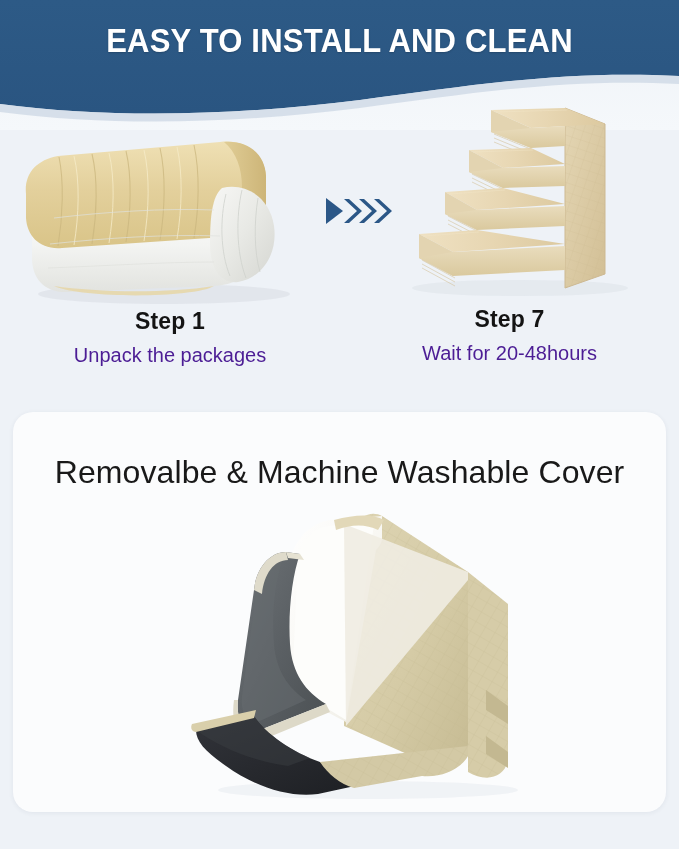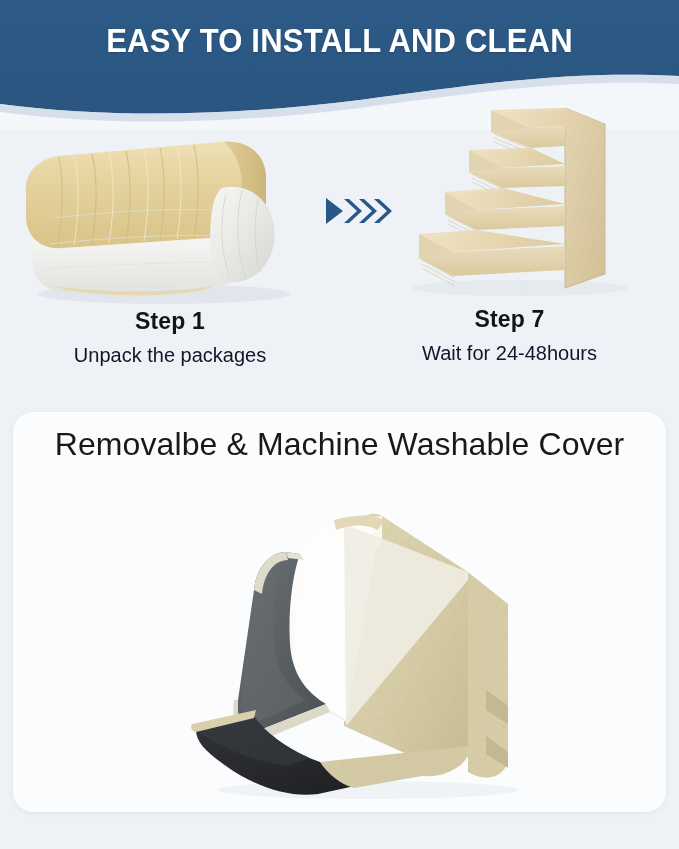--- a/index.html
+++ b/index.html
@@ -41,35 +41,35 @@
   
   .chevrons{position:absolute;left:322px;top:85px;width:70px;height:36px;}
 
   .step-caption{position:absolute;text-align:center;}
   .step-title{
     font-size:23px;font-weight:bold;color:#141414;
     font-family:"Liberation Sans Narrow","Liberation Sans",sans-serif;
     letter-spacing:.2px;
   }
   .step-sub{
-    font-size:20px;color:#0f172a;line-height:1.12;margin-top:9px;
+    font-size:20px;color:#4c1d95;line-height:1.12;margin-top:9px;
     font-family:"Liberation Sans Narrow","Liberation Sans",sans-serif;
   }
   .cap1{left:0;top:200px;width:340px;}
   .cap2{left:340px;top:198px;width:339px;}
 
   
   .panel{
     position:absolute;left:13px;top:412px;width:653px;height:400px;
     background:#fbfcfd;border-radius:20px;
     box-shadow:0 1px 5px rgba(40,60,90,.07);
     overflow:hidden;
   }
   .panel-title{
-    position:absolute;left:0;top:14px;width:653px;text-align:center;
+    position:absolute;left:0;top:42px;width:653px;text-align:center;
     font-size:32px;color:#191919;font-weight:normal;
     font-family:"Liberation Sans Narrow","Liberation Sans",sans-serif;
     letter-spacing:.1px;white-space:nowrap;
   }
 
   
   .hero{position:absolute;left:155px;top:82px;width:380px;height:310px;}
 
   .cap-line{display:block;}
 </style>
@@ -246,21 +246,21 @@
     </div>
 
     <div class="step-caption cap1">
       <div class="step-title">Step 1</div>
       <div class="step-sub">Unpack the packages</div>
     </div>
 
     <div class="step-caption cap2">
       <div class="step-title">Step 7</div>
       <div class="step-sub">
-        <span class="cap-line">Wait for 24-48hours</span>
+        <span class="cap-line">Wait for 20-48hours</span>
       </div>
     </div>
   </div>
 
   <div class="panel">
 
     <div class="panel-title">Removalbe &amp; Machine Washable Cover</div>
 
     <svg class="hero" viewBox="0 0 380 310">
       <defs>

